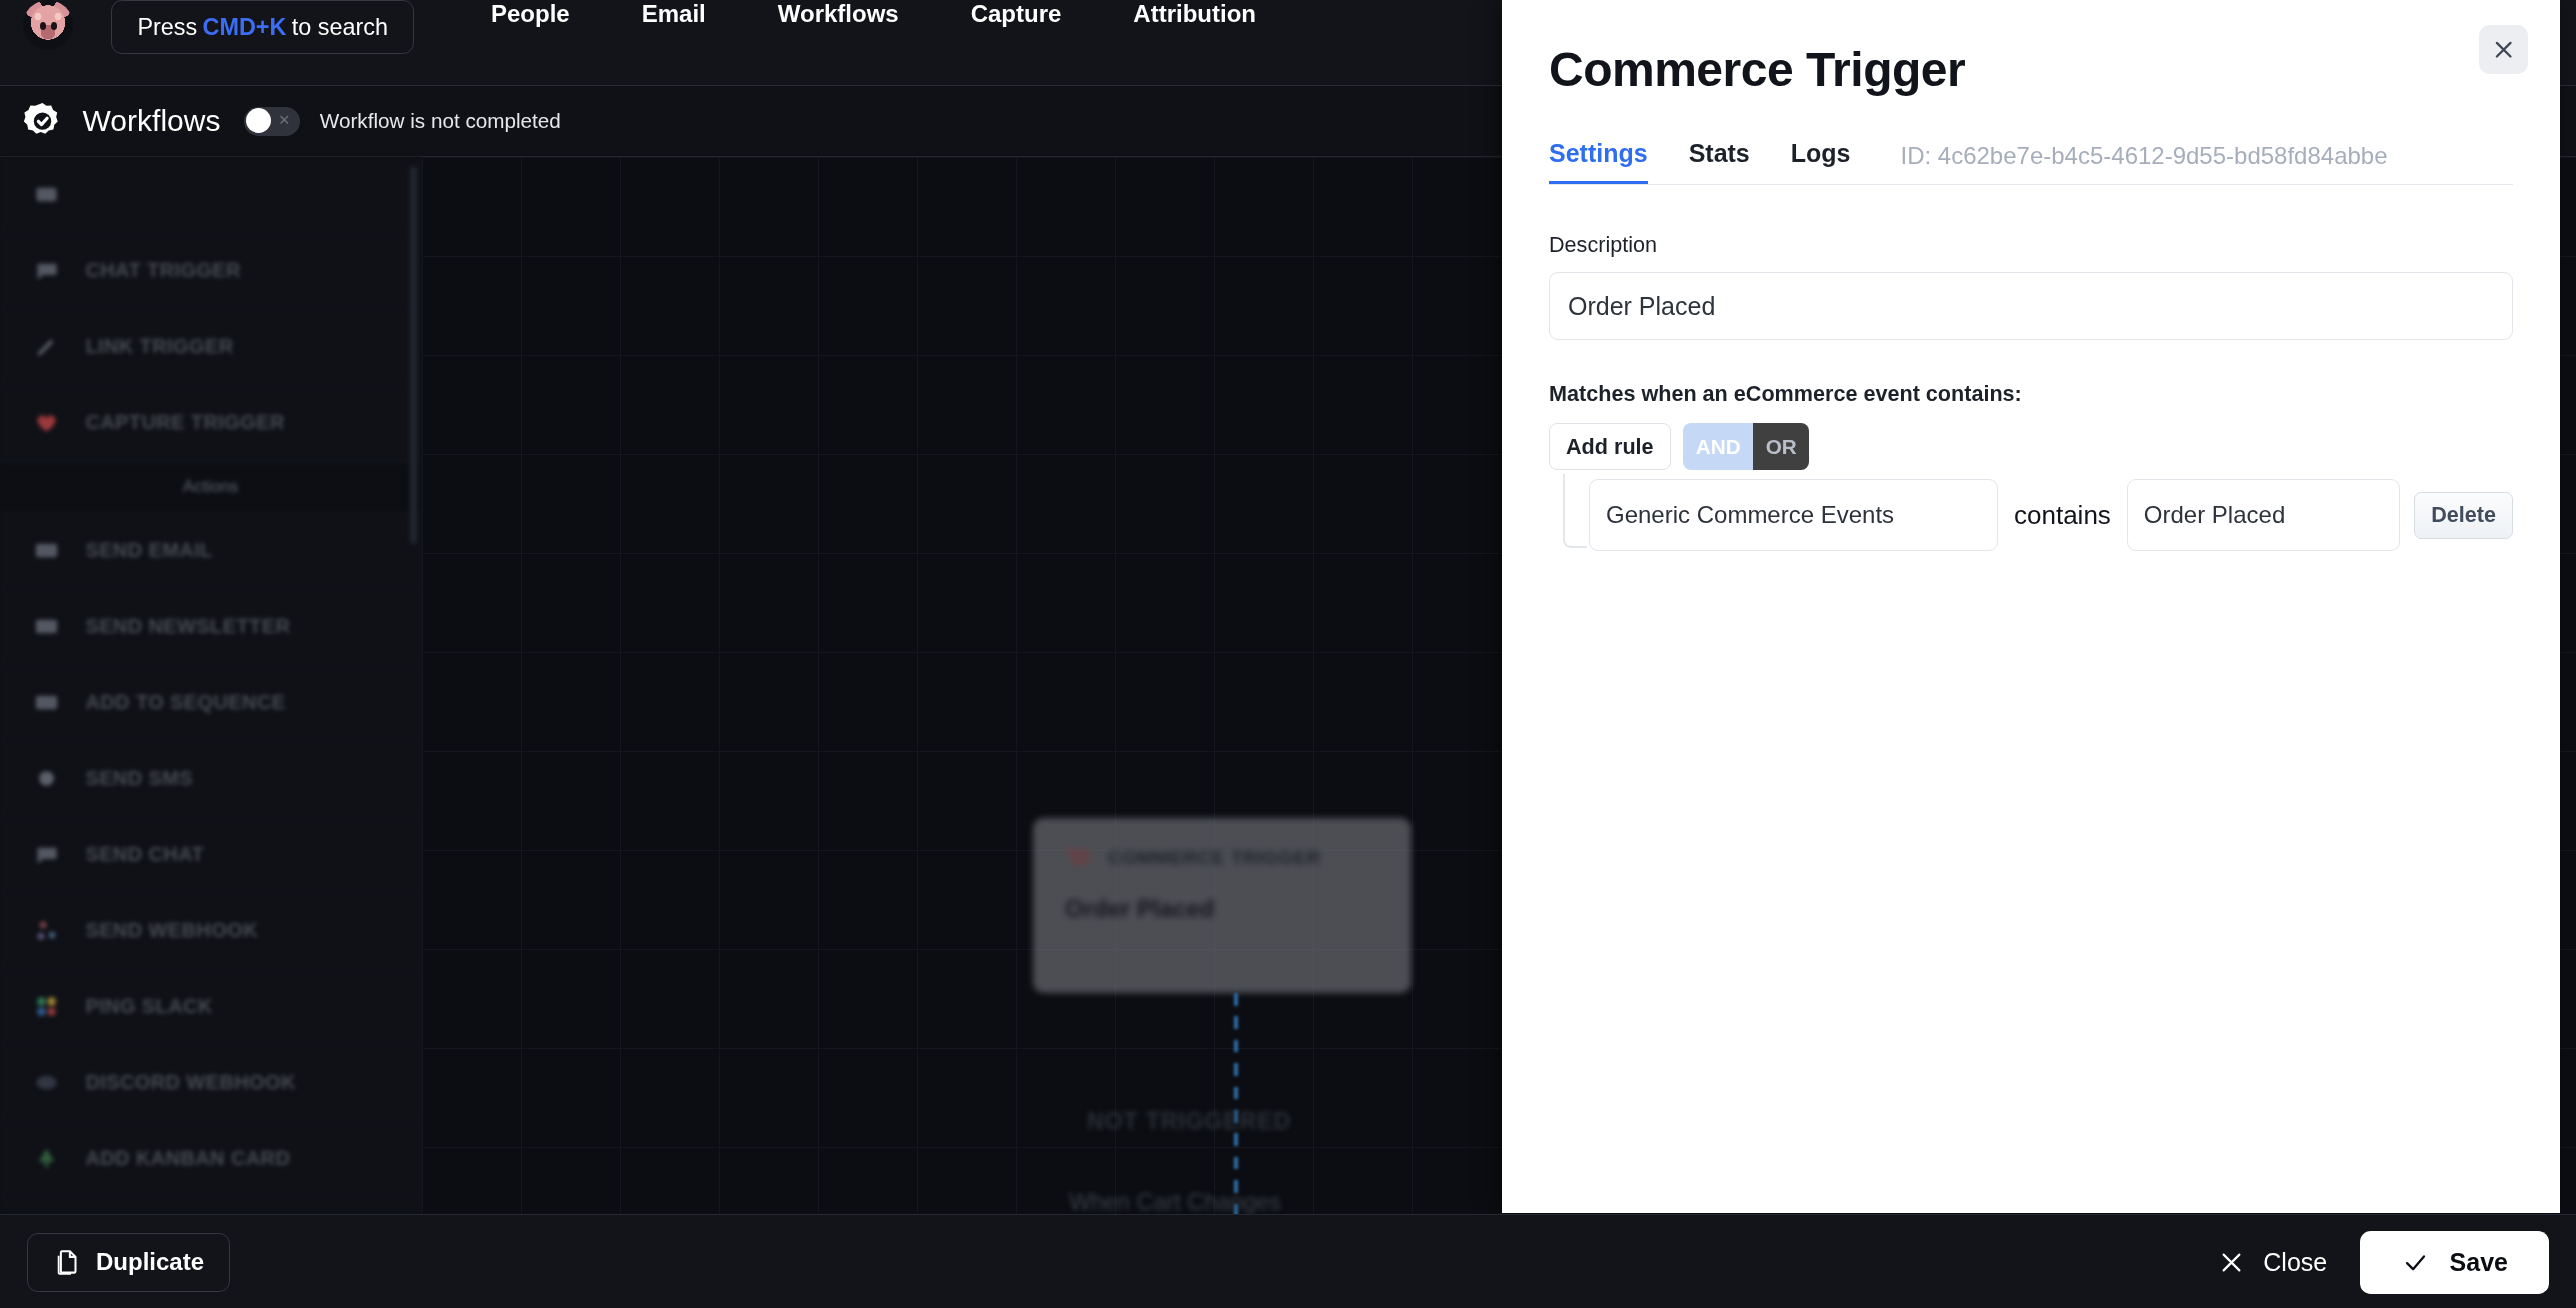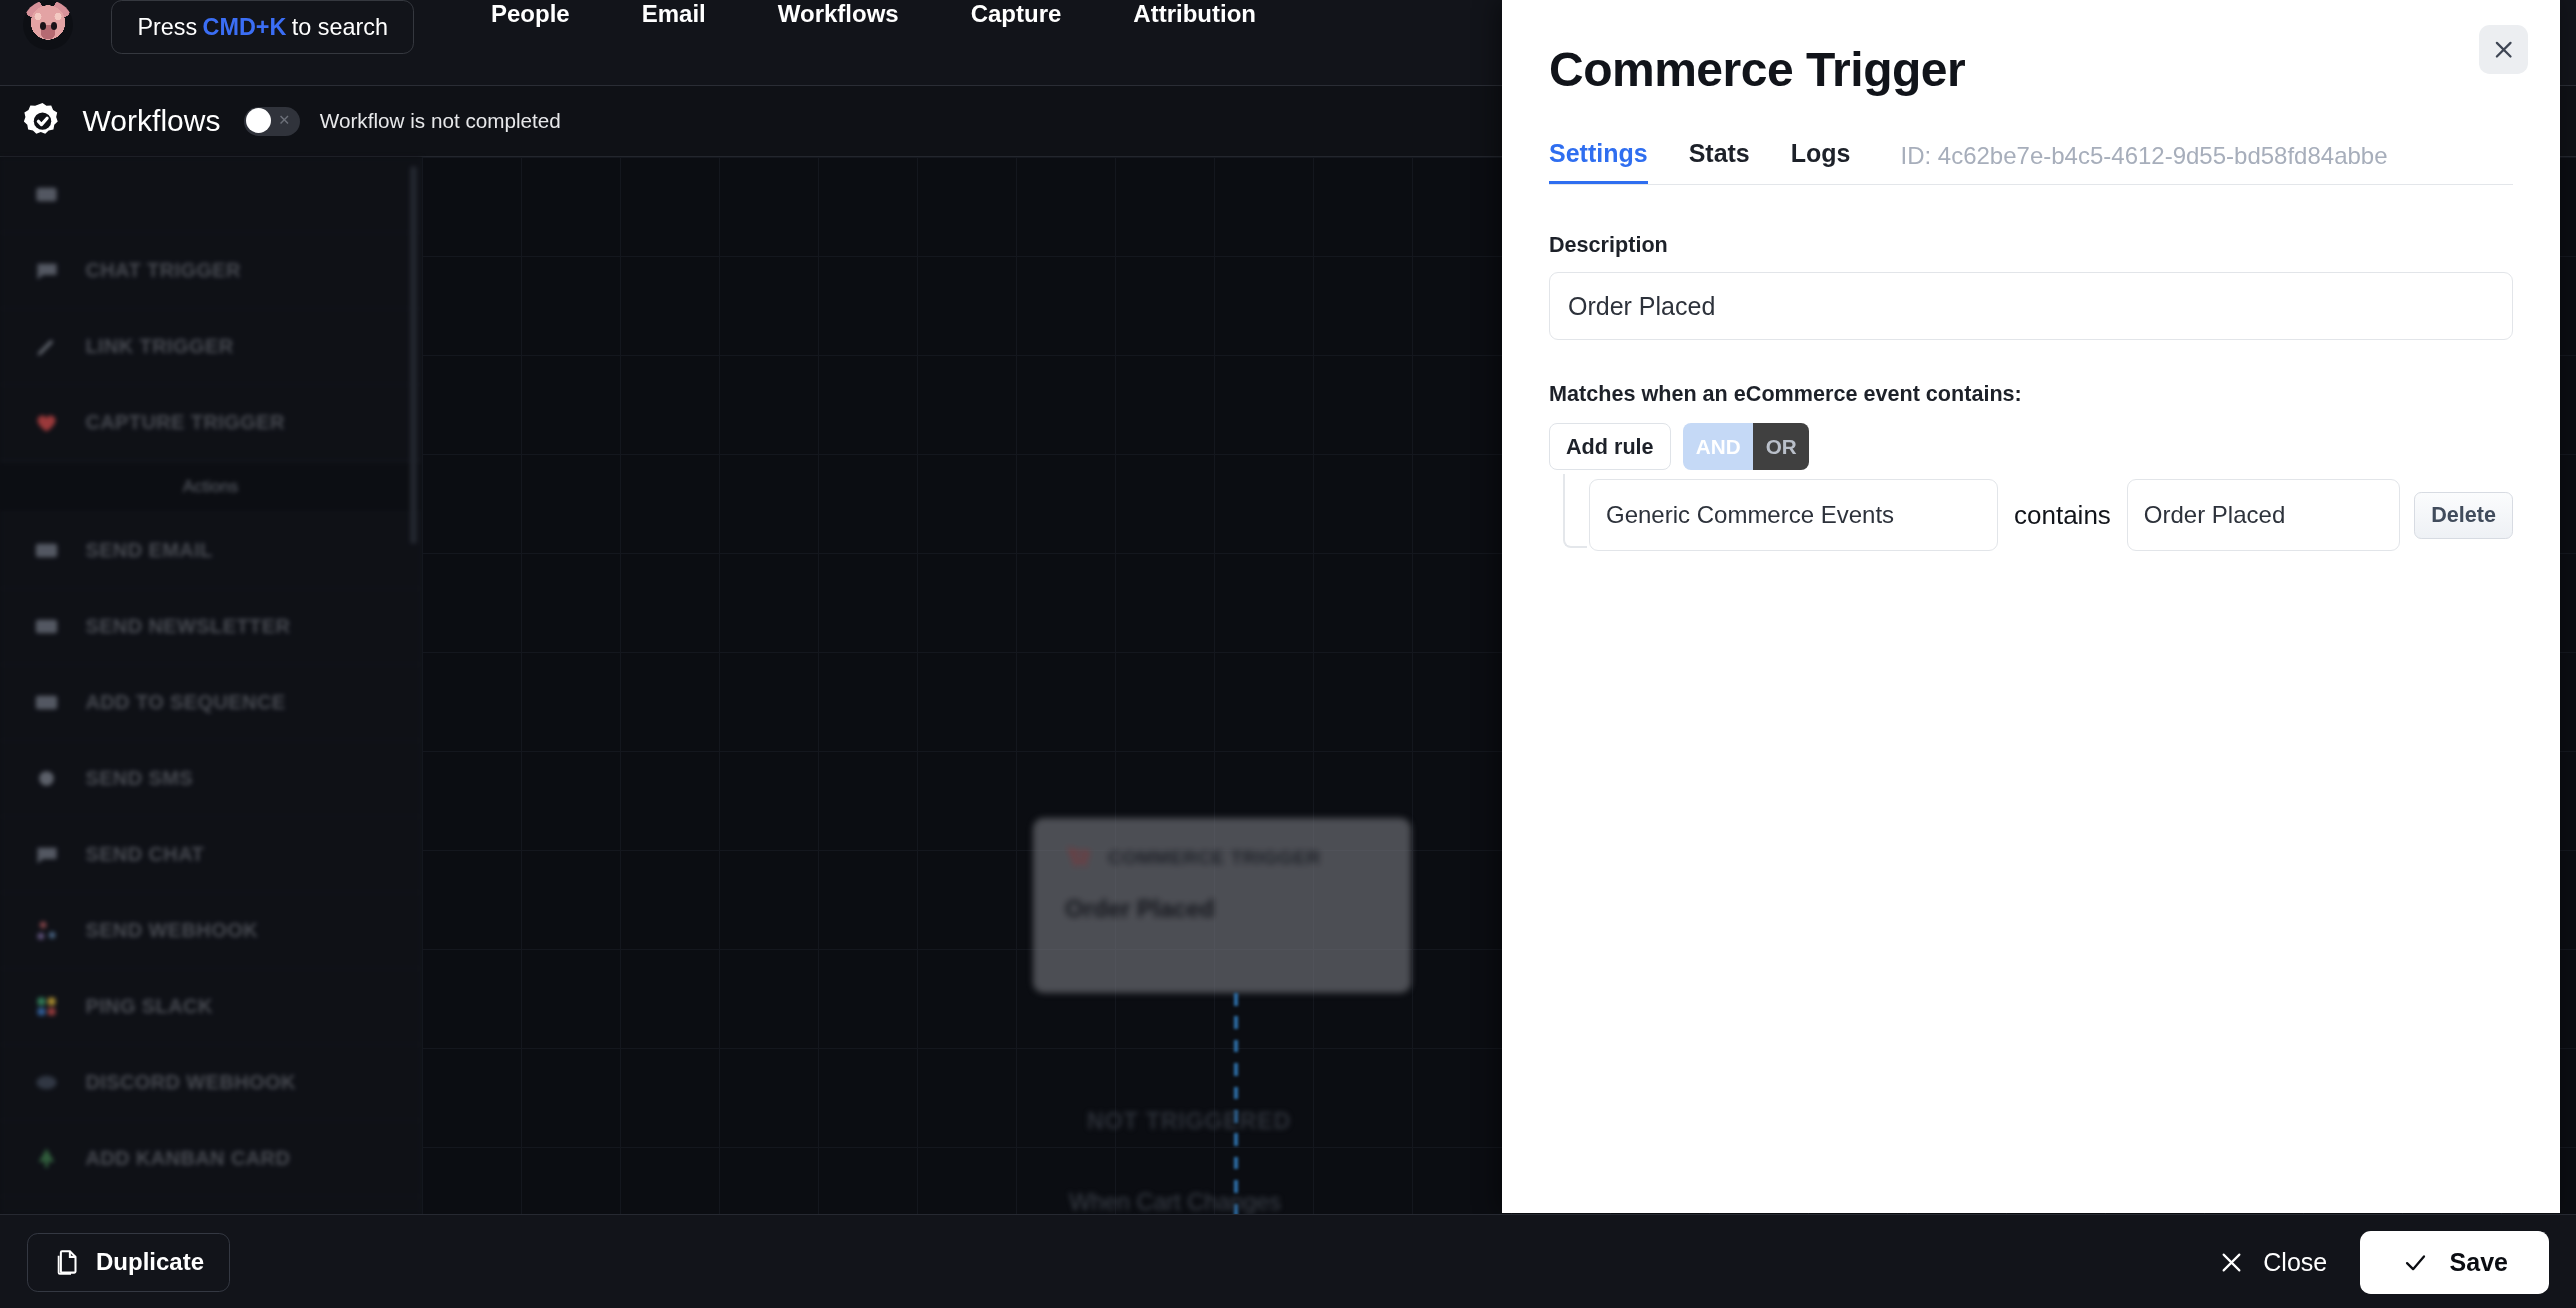--- a/index.html
+++ b/index.html
@@ -215,21 +215,21 @@
     height: 52px;
   }
   .tab {
     font-size: 25px; font-weight: 600; color:#1d2129;
     padding: 0 0 12.6px 0; margin-right: 41px; cursor:pointer;
     background:none; border:none; border-bottom: 3.6px solid transparent;
   }
   .tab.active { color:#2f6ef0; border-bottom-color:#2f6ef0; }
   .idtext { font-size: 24px; color:#a7aebb; padding-bottom: 14.4px; margin-left: 9px; white-space:nowrap; }
 
-  .field-label { margin-top: 47px; font-size: 21.6px; font-weight: 700; color:#1d2129; }
+  .field-label { margin-top: 47px; font-size: 21.6px; font-weight: 400; color:#1d2129; }
   .text-input {
     margin-top: 14.4px; width: 100%; height: 68px;
     border: 1.8px solid #e2e5e9; border-radius: 9px;
     font-size: 25px; color:#2d323b; padding: 0 18px;
     font-family: "Liberation Sans", sans-serif; background:#fff;
   }
 
   .matches-label { margin-top: 41px; font-size: 21.6px; font-weight: 700; color:#1d2129; }
 
   .rulebar { margin-top: 16px; display:flex; align-items:center; gap: 12.6px; }

